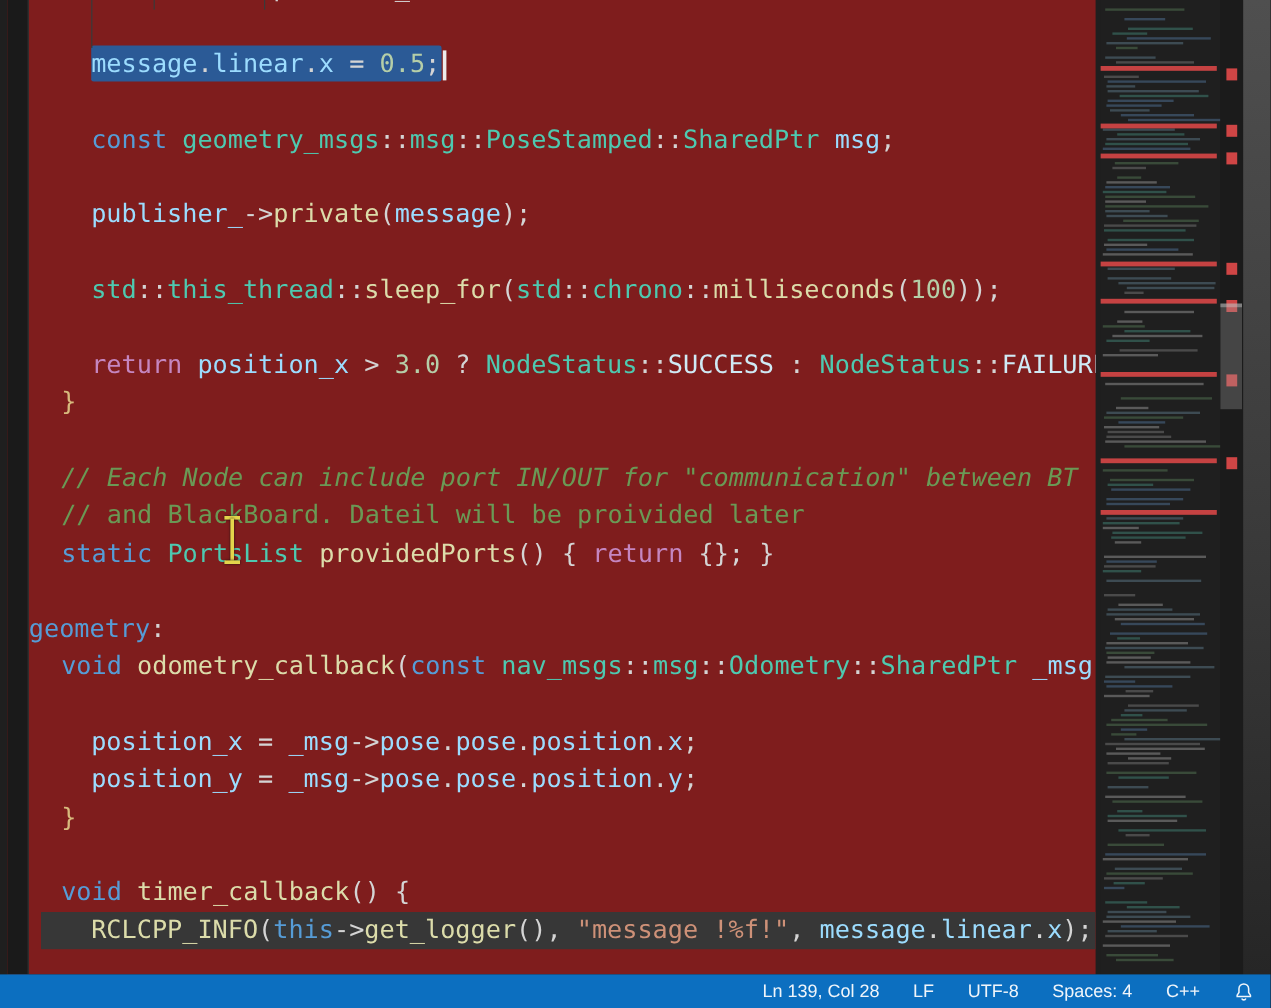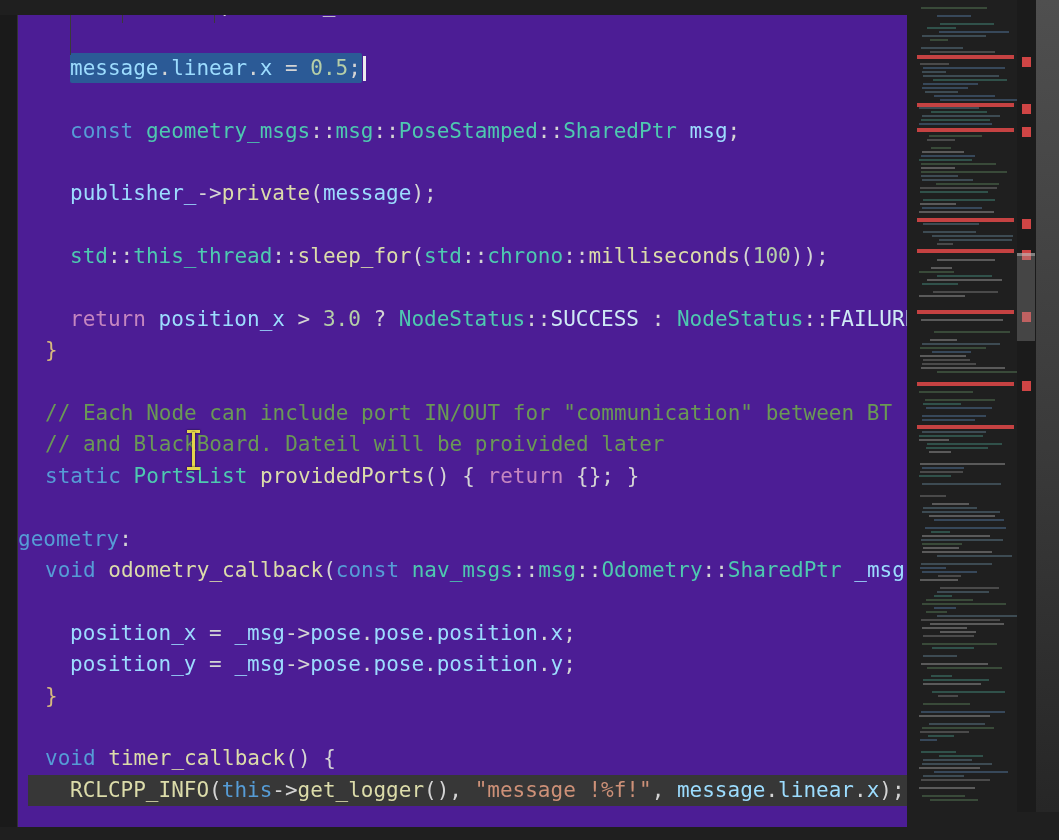--- a/index.html
+++ b/index.html
@@ -1,19 +1,19 @@
 <!DOCTYPE html>
 <html><head>
 <meta charset="utf-8">
 <style>
   html,body{margin:0;padding:0;background:#111;}
   .app{position:relative;width:1059px;height:840px;background:#1f1f1f;overflow:hidden;
        font-family:"DejaVu Sans Mono",monospace;}
   
-  .code-area{position:absolute;left:0;top:0;width:907px;height:812px;overflow:hidden;background:#4c1d95;margin-top:15px;}
+  .code-area{position:absolute;left:6px;top:0;width:907px;height:812px;overflow:hidden;background:#7f1d1d;}
   .left-strip{position:absolute;left:0;top:0;width:17px;height:812px;background:#1a1a1a;border-right:1px solid #323232;}
   .lines{position:absolute;left:0;top:-25px;width:907px;}
   .line{height:31.4px;line-height:31.4px;font-size:21px;white-space:pre;color:#d4d4d4;position:relative;}
   .line.cur{background:linear-gradient(90deg,transparent 0 28px,#373737 28px);}
   .selbg{background:#2b5a96;border-radius:2px;padding:3px 1px 3px 0;}
   .caret{display:inline-block;width:3px;height:25px;background:#ececec;vertical-align:middle;margin-left:1px;}
   .guide{position:absolute;width:1px;background:#3a3a3a;}
   
   .minimap{position:absolute;left:917px;top:0;width:100px;height:812px;background:#1f1f1f;overflow:hidden;}
   .ruler{position:absolute;left:1017px;top:0;width:19px;height:812px;background:#1b1b1b;}
@@ -46,21 +46,21 @@
         <div class="line" style="padding-left: 70px;"></div>
         <div class="line" style="padding-left: 70px;"><span style="color: rgb(86, 156, 214);">const</span><span style="color: rgb(212, 212, 212);"> </span><span style="color: rgb(78, 201, 176);">geometry_msgs</span><span style="color: rgb(212, 212, 212);">::</span><span style="color: rgb(78, 201, 176);">msg</span><span style="color: rgb(212, 212, 212);">::</span><span style="color: rgb(78, 201, 176);">PoseStamped</span><span style="color: rgb(212, 212, 212);">::</span><span style="color: rgb(78, 201, 176);">SharedPtr</span><span style="color: rgb(212, 212, 212);"> </span><span style="color: rgb(156, 220, 254);">msg</span><span style="color: rgb(212, 212, 212);">;</span></div>
         <div class="line" style="padding-left: 70px;"></div>
         <div class="line" style="padding-left: 70px;"><span style="color: rgb(156, 220, 254);">publisher_</span><span style="color: rgb(212, 212, 212);">-&gt;</span><span style="color: rgb(220, 220, 170);">private</span><span style="color: rgb(212, 212, 212);">(</span><span style="color: rgb(156, 220, 254);">message</span><span style="color: rgb(212, 212, 212);">);</span></div>
         <div class="line" style="padding-left: 70px;"></div>
         <div class="line" style="padding-left: 70px;"><span style="color: rgb(78, 201, 176);">std</span><span style="color: rgb(212, 212, 212);">::</span><span style="color: rgb(78, 201, 176);">this_thread</span><span style="color: rgb(212, 212, 212);">::</span><span style="color: rgb(220, 220, 170);">sleep_for</span><span style="color: rgb(212, 212, 212);">(</span><span style="color: rgb(78, 201, 176);">std</span><span style="color: rgb(212, 212, 212);">::</span><span style="color: rgb(78, 201, 176);">chrono</span><span style="color: rgb(212, 212, 212);">::</span><span style="color: rgb(220, 220, 170);">milliseconds</span><span style="color: rgb(212, 212, 212);">(</span><span style="color: rgb(181, 206, 168);">100</span><span style="color: rgb(212, 212, 212);">));</span></div>
         <div class="line" style="padding-left: 70px;"></div>
         <div class="line" style="padding-left: 70px;"><span style="color: rgb(197, 134, 192);">return</span><span style="color: rgb(212, 212, 212);"> </span><span style="color: rgb(156, 220, 254);">position_x</span><span style="color: rgb(212, 212, 212);"> &gt; </span><span style="color: rgb(181, 206, 168);">3.0</span><span style="color: rgb(212, 212, 212);"> ? </span><span style="color: rgb(78, 201, 176);">NodeStatus</span><span style="color: rgb(212, 212, 212);">::</span><span style="color: rgb(207, 234, 245);">SUCCESS</span><span style="color: rgb(212, 212, 212);"> : </span><span style="color: rgb(78, 201, 176);">NodeStatus</span><span style="color: rgb(212, 212, 212);">::</span><span style="color: rgb(207, 234, 245);">FAILURE</span></div>
         <div class="line" style="padding-left: 45px;"><span style="color: rgb(215, 186, 125);">}</span></div>
         <div class="line" style="padding-left: 45px;"></div>
-        <div class="line" style="padding-left: 45px;"><span style="color: rgb(106, 153, 85);">// Each Node can include port IN/OUT for "communication" between BT</span></div>
+        <div class="line" style="padding-left: 45px; font-style: italic;"><span style="color: rgb(106, 153, 85);">// Each Node can include port IN/OUT for "communication" between BT</span></div>
         <div class="line" style="padding-left: 45px;"><span style="color: rgb(106, 153, 85);">// and BlackBoard. Dateil will be proivided later</span></div>
         <div class="line" style="padding-left: 45px;"><span style="color: rgb(86, 156, 214);">static</span><span style="color: rgb(212, 212, 212);"> </span><span style="color: rgb(78, 201, 176);">PortsList</span><span style="color: rgb(212, 212, 212);"> </span><span style="color: rgb(220, 220, 170);">providedPorts</span><span style="color: rgb(212, 212, 212);">() { </span><span style="color: rgb(197, 134, 192);">return</span><span style="color: rgb(212, 212, 212);"> {}; }</span></div>
         <div class="line" style="padding-left: 45px;"></div>
         <div class="line" style="padding-left: 18px;"><span style="color: rgb(86, 156, 214);">geometry</span><span style="color: rgb(212, 212, 212);">:</span></div>
         <div class="line" style="padding-left: 45px;"><span style="color: rgb(86, 156, 214);">void</span><span style="color: rgb(212, 212, 212);"> </span><span style="color: rgb(220, 220, 170);">odometry_callback</span><span style="color: rgb(212, 212, 212);">(</span><span style="color: rgb(86, 156, 214);">const</span><span style="color: rgb(212, 212, 212);"> </span><span style="color: rgb(78, 201, 176);">nav_msgs</span><span style="color: rgb(212, 212, 212);">::</span><span style="color: rgb(78, 201, 176);">msg</span><span style="color: rgb(212, 212, 212);">::</span><span style="color: rgb(78, 201, 176);">Odometry</span><span style="color: rgb(212, 212, 212);">::</span><span style="color: rgb(78, 201, 176);">SharedPtr</span><span style="color: rgb(212, 212, 212);"> </span><span style="color: rgb(156, 220, 254);">_msg</span><span style="color: rgb(212, 212, 212);">) {</span></div>
         <div class="line" style="padding-left: 45px;"></div>
         <div class="line" style="padding-left: 70px;"><span style="color: rgb(156, 220, 254);">position_x</span><span style="color: rgb(212, 212, 212);"> = </span><span style="color: rgb(156, 220, 254);">_msg</span><span style="color: rgb(212, 212, 212);">-&gt;</span><span style="color: rgb(156, 220, 254);">pose</span><span style="color: rgb(212, 212, 212);">.</span><span style="color: rgb(156, 220, 254);">pose</span><span style="color: rgb(212, 212, 212);">.</span><span style="color: rgb(156, 220, 254);">position</span><span style="color: rgb(212, 212, 212);">.</span><span style="color: rgb(156, 220, 254);">x</span><span style="color: rgb(212, 212, 212);">;</span></div>
         <div class="line" style="padding-left: 70px;"><span style="color: rgb(156, 220, 254);">position_y</span><span style="color: rgb(212, 212, 212);"> = </span><span style="color: rgb(156, 220, 254);">_msg</span><span style="color: rgb(212, 212, 212);">-&gt;</span><span style="color: rgb(156, 220, 254);">pose</span><span style="color: rgb(212, 212, 212);">.</span><span style="color: rgb(156, 220, 254);">pose</span><span style="color: rgb(212, 212, 212);">.</span><span style="color: rgb(156, 220, 254);">position</span><span style="color: rgb(212, 212, 212);">.</span><span style="color: rgb(156, 220, 254);">y</span><span style="color: rgb(212, 212, 212);">;</span></div>
         <div class="line" style="padding-left: 45px;"><span style="color: rgb(215, 186, 125);">}</span></div>
         <div class="line" style="padding-left: 45px;"></div>
@@ -239,14 +239,29 @@
     </div>
   <div class="thumb" id="scroll-thumb" style="top: 253px; height: 85px;"></div>
   <div class="right-strip"></div>
 
   <div class="ibeam">
     <div class="cap top"></div>
       <div class="stem"></div>
       <div class="cap bot"></div>
   </div>
 
+  <div class="statusbar">
+    <span id="status-items" style="display:flex;gap:28px;">
+        <span class="status-item">Ln 139, Col 28</span>
+        <span class="status-item">LF</span>
+        <span class="status-item">UTF-8</span>
+        <span class="status-item">Spaces: 4</span>
+        <span class="status-item">C++</span>
+      </span>
+    <span class="bell">
+      <svg width="17" height="17" viewBox="0 0 16 16">
+        <path d="M8 1.8a3.8 3.8 0 0 0-3.8 3.8v2.9L2.8 10.6v1h10.4v-1L11.8 8.5V5.6A3.8 3.8 0 0 0 8 1.8Z" fill="none" stroke="#f0f5fa" stroke-width="1.2"></path>
+        <path d="M6.4 13.2a1.7 1.7 0 0 0 3.2 0" fill="none" stroke="#f0f5fa" stroke-width="1.2"></path>
+      </svg>
+    </span>
+  </div>
 
 </div>
 
 </body></html>

